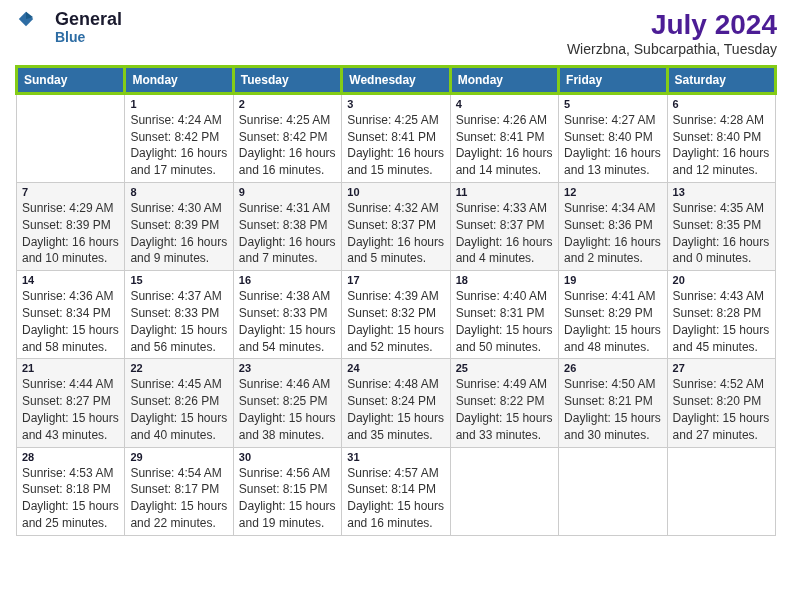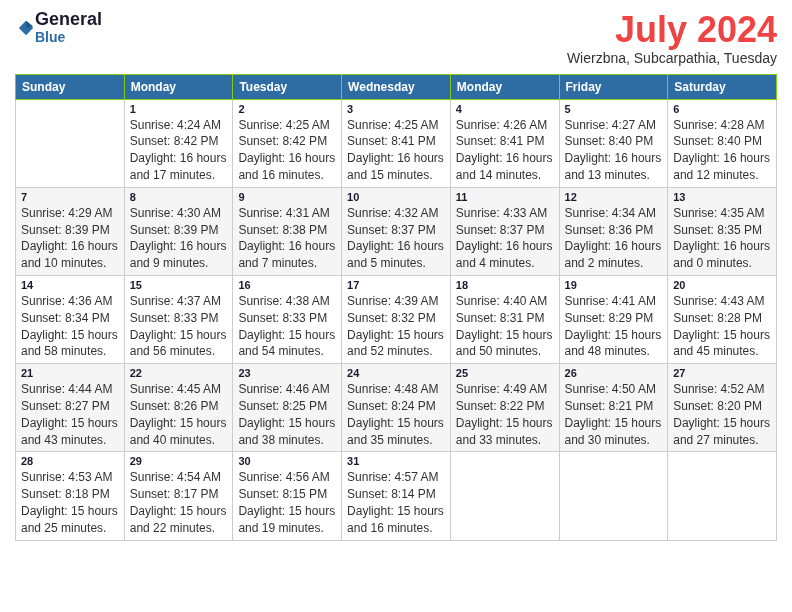--- a/index.html
+++ b/index.html
@@ -16,21 +16,21 @@
       padding: 10px 15px;
     }
     .header {
       display: flex;
       justify-content: space-between;
       align-items: flex-start;
       margin-bottom: 8px;
     }
     .logo {
       display: flex;
-      align-items: center;
+      gap: 20px;
     }
     .logo-text {
       display: flex;
       flex-direction: column;
       line-height: 1.1;
     }
     .logo-general {
       font-size: 18px;
       font-weight: bold;
       color: #1a1a2e;
@@ -42,42 +42,42 @@
     }
     .logo-icon {
       width: 18px;
       height: 18px;
       margin-left: 2px;
     }
     .title-section {
       text-align: right;
     }
     .main-title {
-      font-size: 36px;
-      font-weight: bold;
-      color: #ef4444;
+      font-size: 28px;
+      font-weight: bold;
+      color: #4c1d95;
       line-height: 1.1;
     }
     .subtitle {
       font-size: 14px;
       color: #333;
     }
     .calendar-table {
       width: 100%;
       border-collapse: collapse;
       font-size: 10px;
     }
     .calendar-table thead tr th {
       background-color: #2e6da4;
       color: #fff;
       text-align: left;
       padding: 5px 6px;
       font-size: 12px;
       font-weight: bold;
-      border: 1px solid #84cc16;
+      border: 3px solid #84cc16;
     }
     .calendar-table tbody tr td {
       border: 1px solid #ccc;
       vertical-align: top;
       padding: 3px 5px;
       min-width: 100px;
       height: 80px;
       background: #fff;
     }
     .calendar-table tbody tr:nth-child(even) td {

